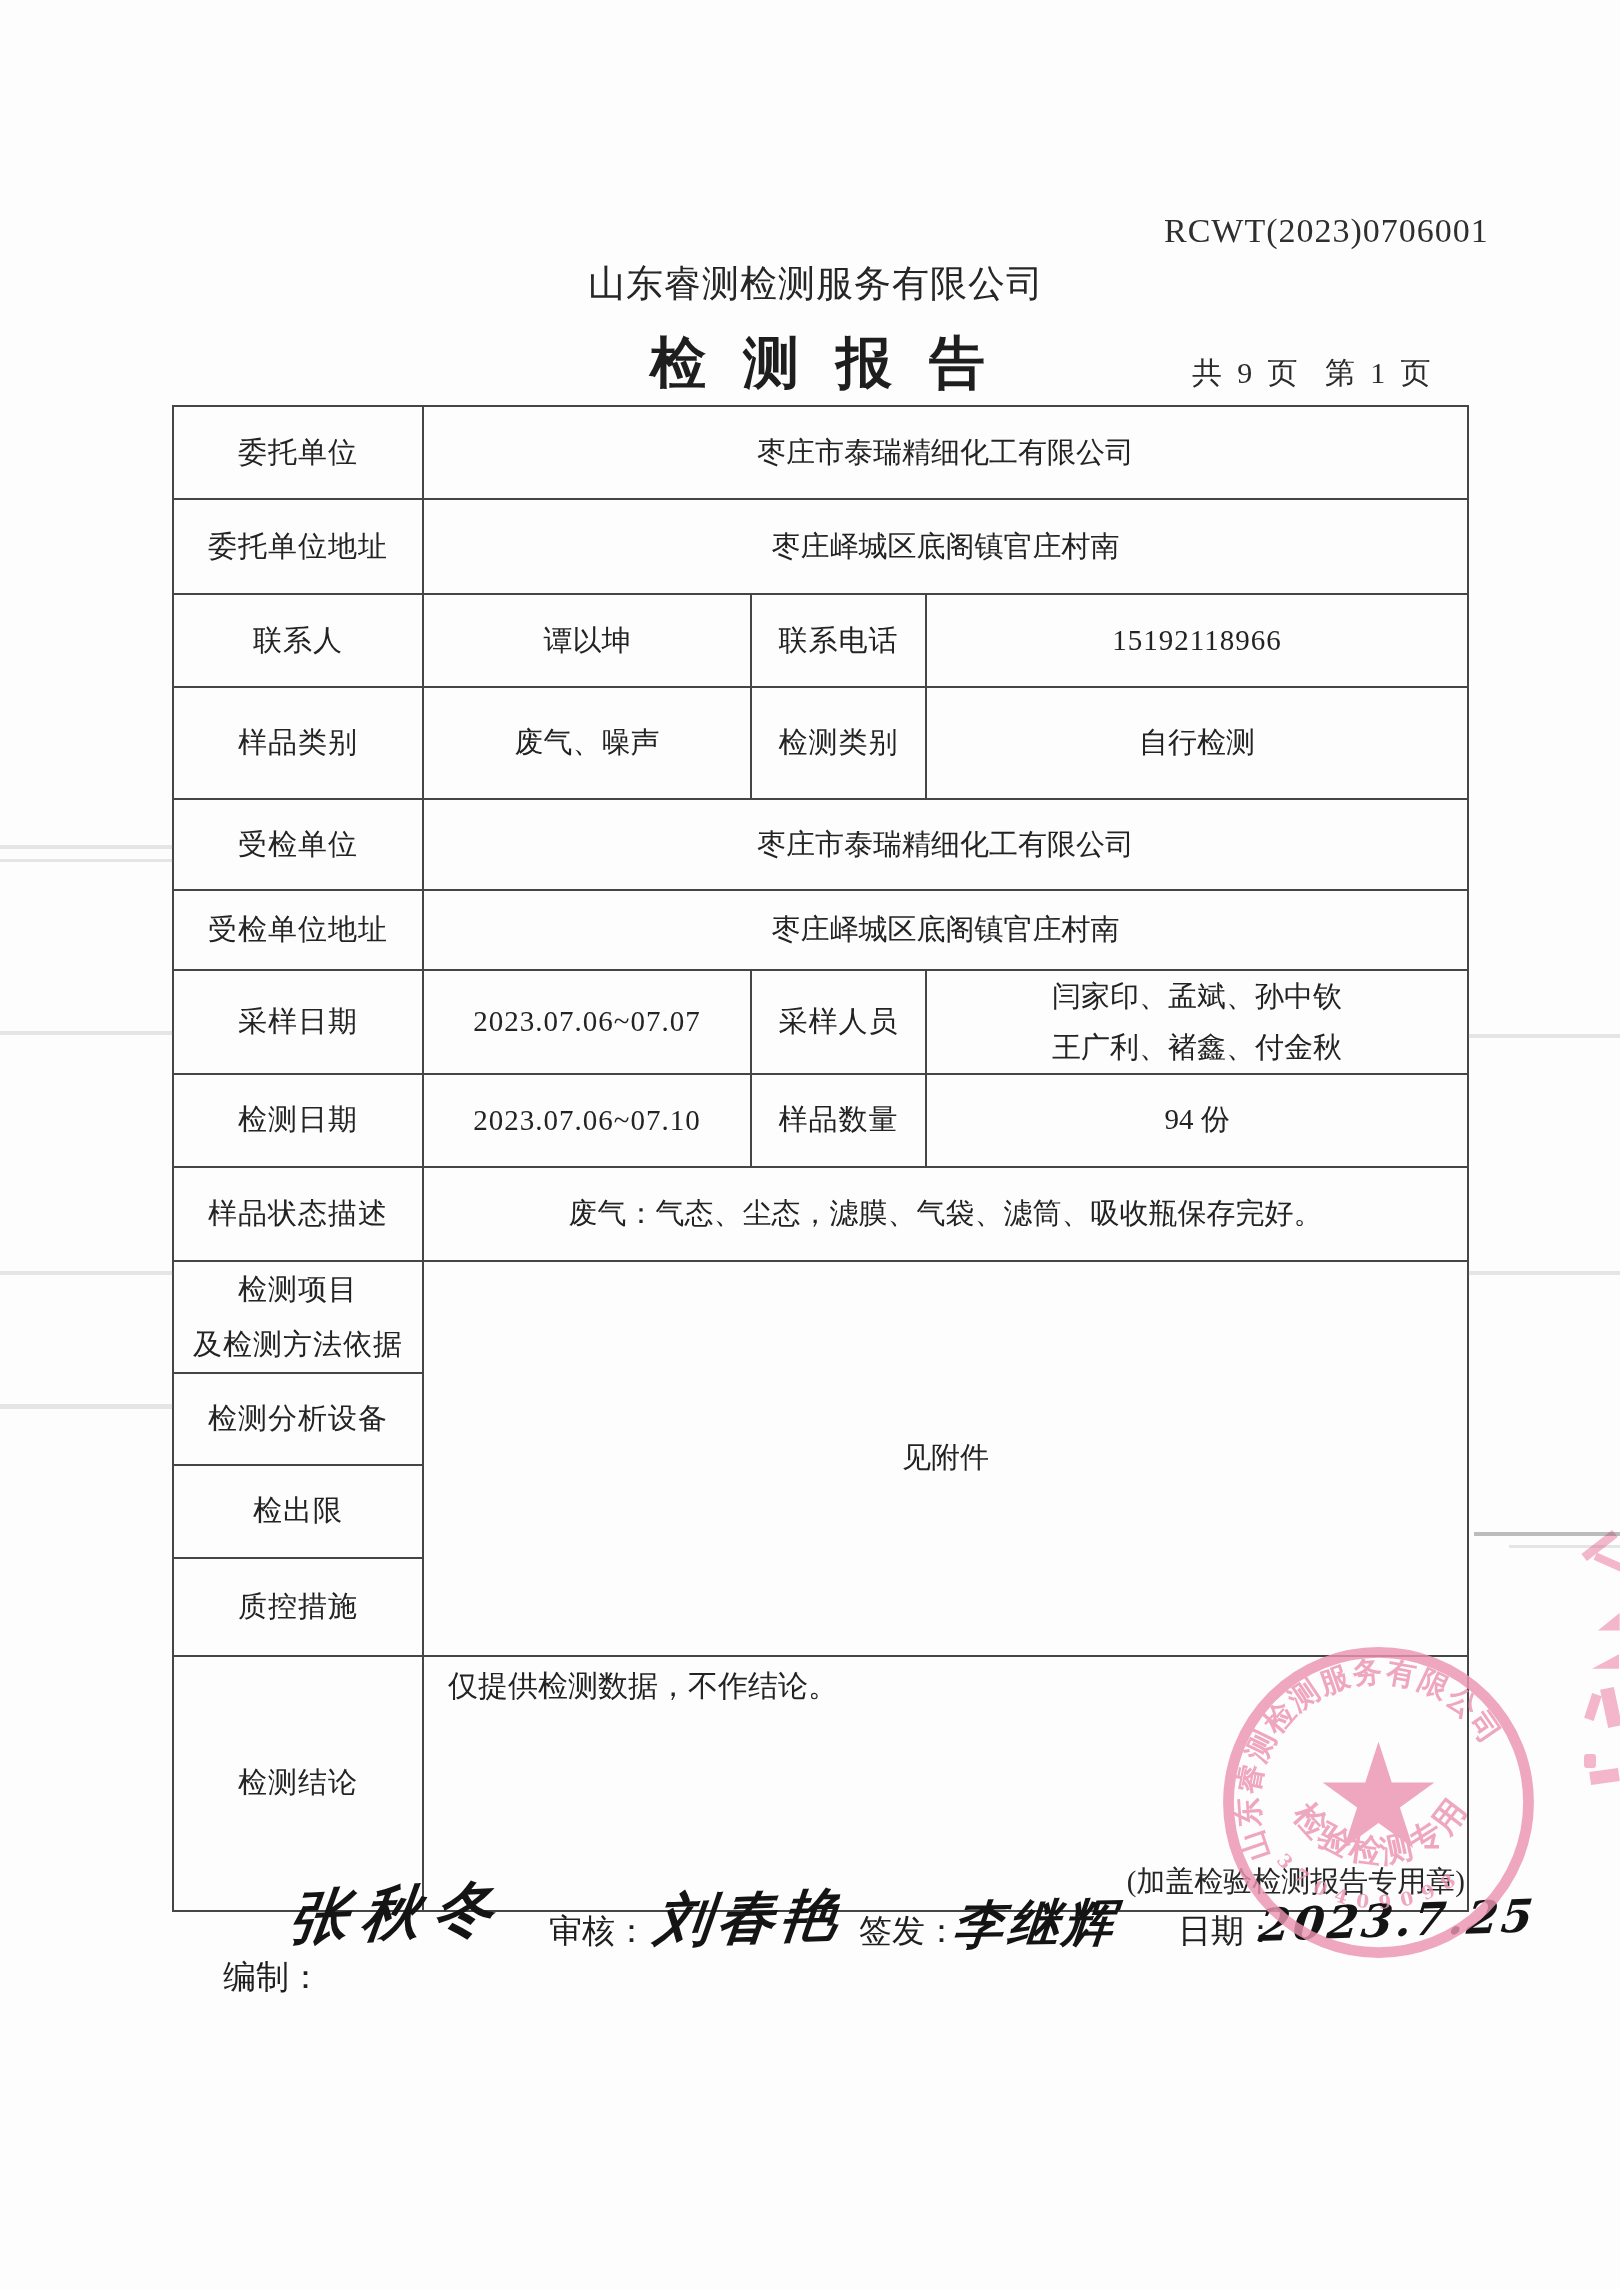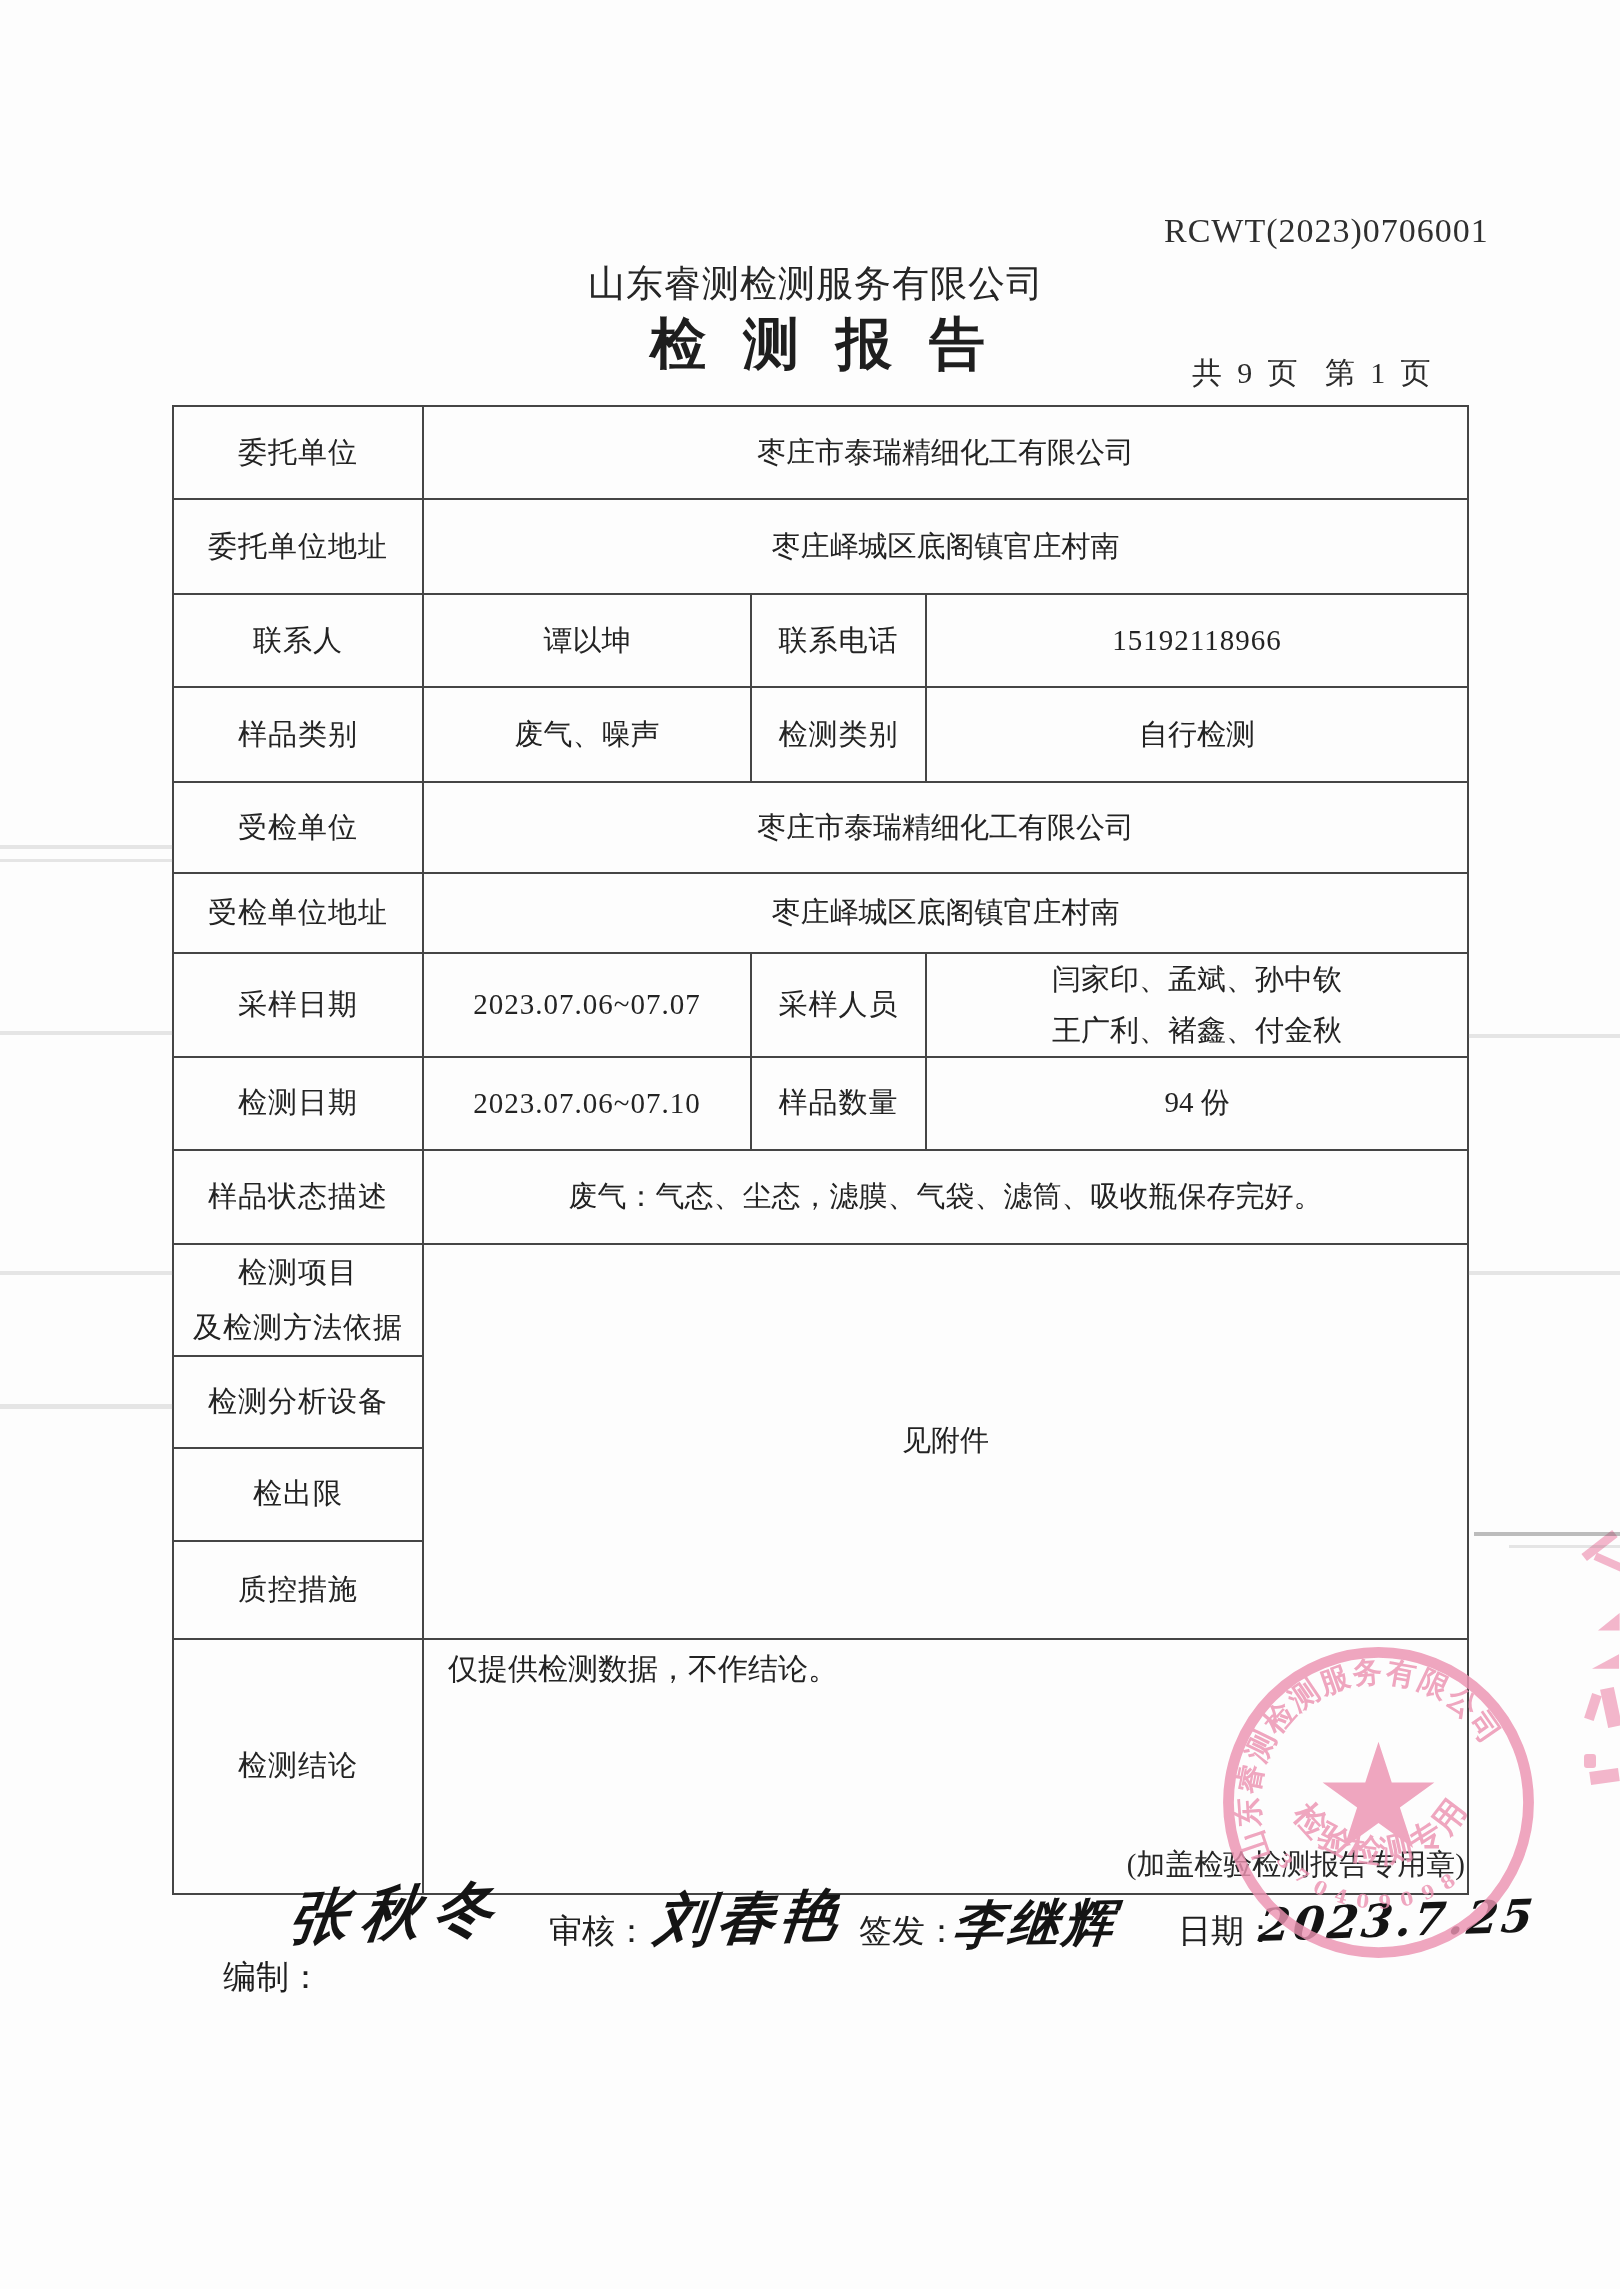--- a/index.html
+++ b/index.html
@@ -4,21 +4,21 @@
 <style>
   html,body{margin:0;padding:0;background:#e8e8e8;}
   .page{
     position:relative;width:1620px;height:2290px;background:#fdfdfd;
     font-family:"Liberation Serif","DejaVu Serif",serif;color:#2a2a2a;
     overflow:hidden;margin:0 auto;padding-left:32px;
   }
   
   .report-no{position:absolute;left:1164px;top:212px;font-size:34px;letter-spacing:1px;color:#2f2f2f;}
   .company-name{position:absolute;left:588px;top:259px;font-size:37px;letter-spacing:1px;color:#262626;}
-  .report-title{position:absolute;left:650px;top:307px;font-size:56px;font-weight:bold;letter-spacing:37px;color:#1e1e1e;white-space:nowrap;text-align:right;}
+  .report-title{position:absolute;left:650px;top:326px;font-size:56px;font-weight:bold;letter-spacing:37px;color:#1e1e1e;white-space:nowrap;text-align:right;}
   .page-count{position:absolute;left:1192px;top:353px;font-size:30px;letter-spacing:3.9px;color:#2b2b2b;}
   .page-current{position:absolute;left:1325px;top:353px;font-size:30px;letter-spacing:3.9px;color:#2b2b2b;}
 
   
   table.form{
     position:absolute;left:172px;top:405px;width:1296px;
     border-collapse:collapse;table-layout:fixed;border:2.9px solid #3c3c3c;
   }
   table.form td{
     border:2px solid #454545;text-align:center;vertical-align:middle;
@@ -78,21 +78,21 @@
     <tr style="height:95px">
       <td class="lbl">委托单位地址</td>
       <td colspan="3">枣庄峄城区底阁镇官庄村南</td>
     </tr>
     <tr style="height:93px">
       <td class="lbl">联系人</td>
       <td>谭以坤</td>
       <td class="lbl">联系电话</td>
       <td class="num">15192118966</td>
     </tr>
-    <tr style="height:95px">
+    <tr style="height:112px">
       <td class="lbl">样品类别</td>
       <td>废气、噪声</td>
       <td class="lbl">检测类别</td>
       <td>自行检测</td>
     </tr>
     <tr style="height:91px">
       <td class="lbl">受检单位</td>
       <td colspan="3">枣庄市泰瑞精细化工有限公司</td>
     </tr>
     <tr style="height:80px">

